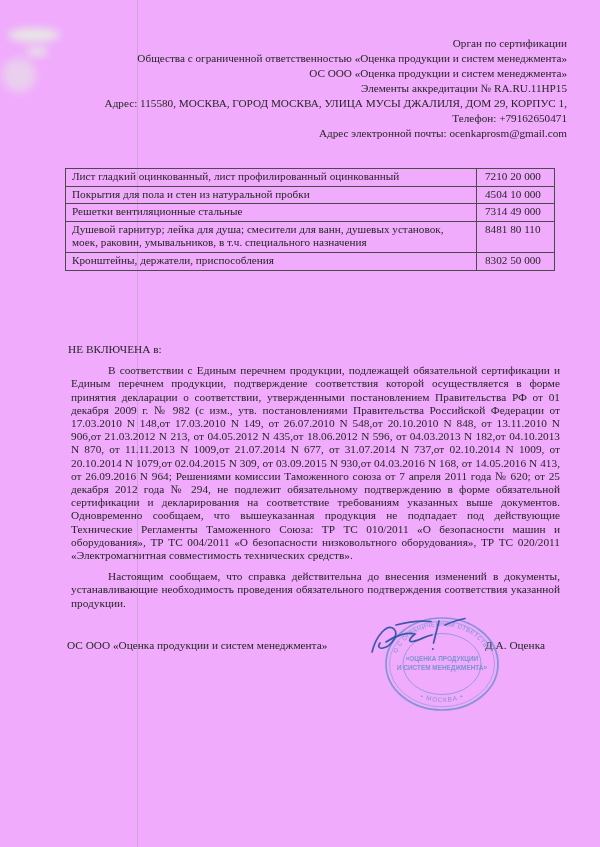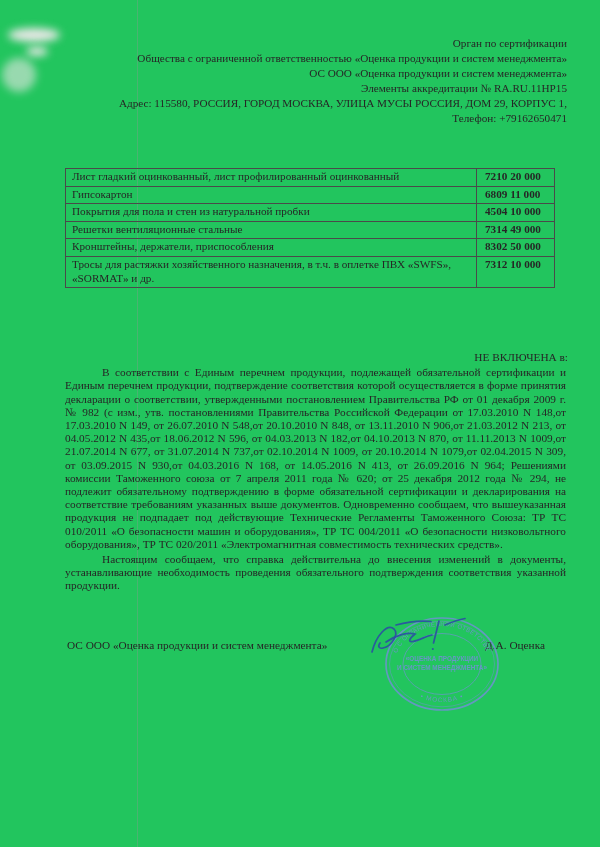--- a/index.html
+++ b/index.html
@@ -1,45 +1,45 @@
 <!DOCTYPE html>
 <html><head>
 <meta charset="utf-8">
 <style>
   html,body { margin:0; padding:0; background:#ffffff; }
   .page {
     position:relative; width:600px; height:847px; overflow:hidden;
-    background:#22c55e;
+    background:#f0abfc;
     font-family:"Liberation Serif","DejaVu Serif",serif;
     color:#262626;
   }
   
   .scan-vline { position:absolute; left:137px; top:0; width:1px; height:847px;
     background:rgba(150,150,150,0.35); }
   .smudge { position:absolute; background:#e7e7e5; border-radius:50%; filter:blur(4px); }
   .smudge.s1 { left:8px;  top:28px; width:52px; height:14px; }
   .smudge.s2 { left:26px; top:47px; width:22px; height:9px;  }
   .smudge.s3 { left:2px;  top:58px; width:34px; height:34px; opacity:.6; }
 
   
   .letterhead { position:absolute; top:36px; right:33px; width:545px;
     text-align:right; font-size:11.2px; line-height:15px; }
   .letterhead div { white-space:nowrap; }
 
   
   table.products { position:absolute; top:168px; left:65px; width:490px;
     border-collapse:collapse; font-size:11.2px; line-height:13.6px; table-layout:fixed; }
   table.products td { border:1px solid #4a4a4a; padding:1px 5px 2px 6px; vertical-align:top;margin-left:38px; }
-  table.products td.code { width:64px; white-space:nowrap; padding-left:8px;font-weight:bold; }
+  table.products td.code { width:64px; white-space:nowrap; padding-left:8px; }
 
   
   .body-text { position:absolute; top:343px; left:63px; width:505px;
     font-size:11.3px; line-height:13.2px; text-align:justify; }
-  .not-included { margin:8px 0 1px 5px; text-align:right; }
-  .body-text p { margin:2px; text-indent:37px; }
+  .not-included { margin:0 0 1px 5px; text-align:left; }
+  .body-text p { margin:8px; text-indent:37px; }
 
   
   .sig-row { position:absolute; top:639px; left:67px; width:478px;
     display:flex; justify-content:space-between; font-size:11.3px; }
 
   
   svg.stamp-svg { position:absolute; left:366px; top:608px; width:140px; height:112px;
     overflow:visible; }
   .stamp-stroke { fill:none; stroke:#6f91d0; opacity:.85; }
   .stamp-text   { fill:#6f91d0; opacity:.9;
@@ -54,49 +54,46 @@
   <div class="scan-vline"></div>
   <div class="smudge s1"></div>
   <div class="smudge s2"></div>
   <div class="smudge s3"></div>
 
   <div class="letterhead">
     <div>Орган по сертификации</div>
     <div>Общества с ограниченной ответственностью «Оценка продукции и систем менеджмента»</div>
     <div>ОС ООО «Оценка продукции и систем менеджмента»</div>
     <div>Элементы аккредитации № RA.RU.11НР15</div>
-    <div>Адрес: 115580, РОССИЯ, ГОРОД МОСКВА, УЛИЦА МУСЫ РОССИЯ, ДОМ 29, КОРПУС 1,</div>
+    <div>Адрес: 115580, МОСКВА, ГОРОД МОСКВА, УЛИЦА МУСЫ ДЖАЛИЛЯ, ДОМ 29, КОРПУС 1,</div>
     <div>Телефон: +79162650471</div>
+    <div>Адрес электронной почты: ocenkaprosm@gmail.com</div>
   </div>
 
   <table class="products">
     <tbody>
       <tr>
         <td>Лист гладкий оцинкованный, лист профилированный оцинкованный</td>
         <td class="code">7210 20 000</td>
-      </tr>
-      <tr>
-        <td>Гипсокартон</td>
-        <td class="code">6809 11 000</td>
       </tr>
       <tr>
         <td>Покрытия для пола и стен из натуральной пробки</td>
         <td class="code">4504 10 000</td>
       </tr>
       <tr>
         <td>Решетки вентиляционные стальные</td>
         <td class="code">7314 49 000</td>
       </tr>
       <tr>
+        <td>Душевой гарнитур; лейка для душа; смесители для ванн, душевых установок, моек, раковин, умывальников, в т.ч. специального назначения</td>
+        <td class="code">8481 80 110</td>
+      </tr>
+      <tr>
         <td>Кронштейны, держатели, приспособления</td>
         <td class="code">8302 50 000</td>
-      </tr>
-      <tr>
-        <td>Тросы для растяжки хозяйственного назначения,  в т.ч. в оплетке ПВХ  «SWFS», «SORMAT» и др.</td>
-        <td class="code">7312 10 000</td>
       </tr>
     </tbody>
   </table>
 
   <div class="body-text">
     <div class="not-included">НЕ ВКЛЮЧЕНА в:</div>
     <p>В соответствии с Единым перечнем продукции, подлежащей обязательной сертификации и Единым перечнем продукции, подтверждение соответствия которой осуществляется в форме принятия декларации о соответствии, утвержденными постановлением Правительства РФ от 01 декабря 2009 г. № 982 (с изм., утв. постановлениями Правительства Российской Федерации от 17.03.2010 N 148,от 17.03.2010 N 149, от 26.07.2010 N 548,от 20.10.2010 N 848, от 13.11.2010 N 906,от 21.03.2012 N 213, от 04.05.2012 N 435,от 18.06.2012 N 596, от 04.03.2013 N 182,от 04.10.2013 N 870, от 11.11.2013 N 1009,от 21.07.2014 N 677, от 31.07.2014 N 737,от 02.10.2014 N 1009, от 20.10.2014 N 1079,от 02.04.2015 N 309, от 03.09.2015 N 930,от 04.03.2016 N 168, от 14.05.2016 N 413, от 26.09.2016 N 964; Решениями комиссии Таможенного союза от 7 апреля 2011 года № 620; от 25 декабря 2012 года № 294, не подлежит обязательному подтверждению в форме обязательной сертификации и декларирования на соответствие требованиям указанных выше документов. Одновременно сообщаем, что вышеуказанная продукция не подпадает под действующие  Технические Регламенты Таможенного Союза: ТР ТС 010/2011 «О безопасности машин и оборудования», ТР ТС 004/2011 «О безопасности низковольтного оборудования», ТР ТС 020/2011 «Электромагнитная совместимость технических средств».</p>
     <p>Настоящим сообщаем, что справка действительна до внесения изменений в документы, устанавливающие необходимость проведения обязательного подтверждения соответствия указанной продукции.</p>
   </div>
 

